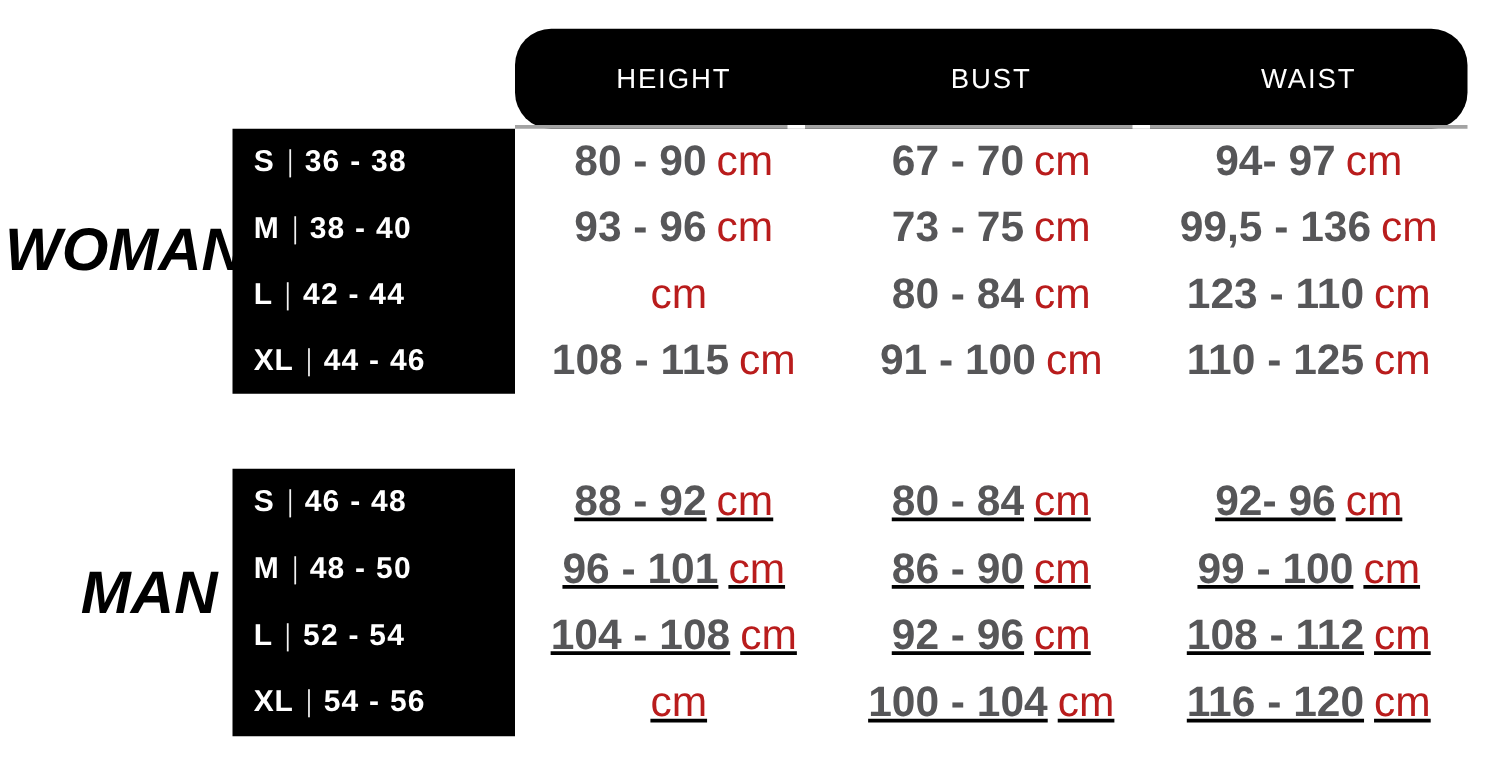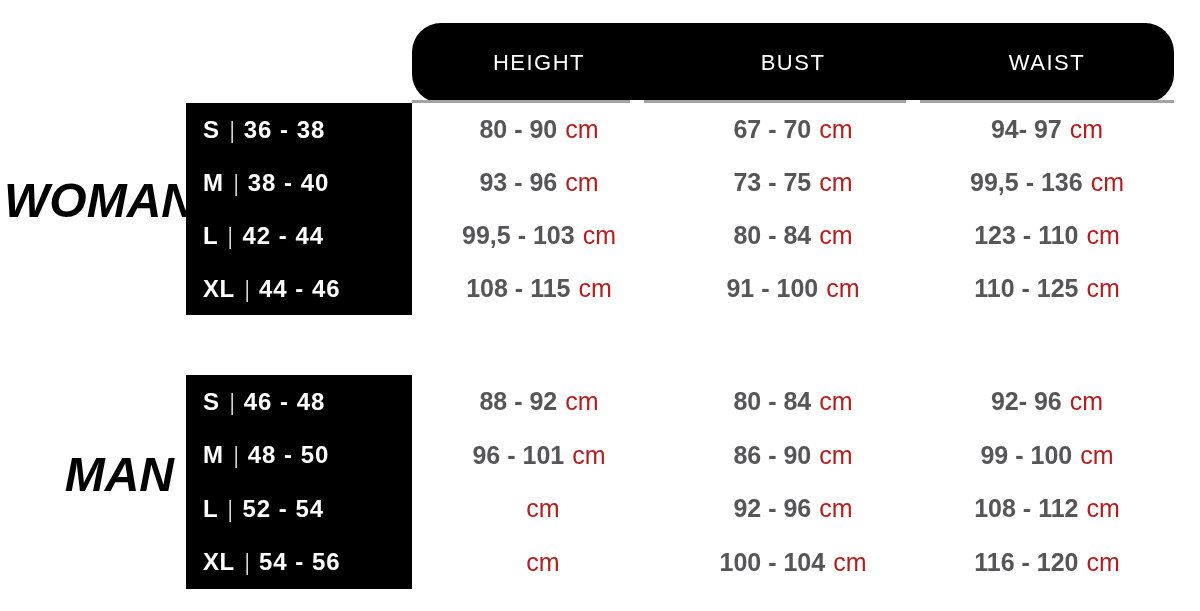--- a/index.html
+++ b/index.html
@@ -87,28 +87,28 @@
 
   
   .values {
     position: absolute;
     left: 412px;
     width: 762px;
     display: flex;
     flex-direction: column;
   }
   .values-woman { top: 103px; height: 212px; }
-  .values-man   { top: 375px; height: 214px; }
+  .values-man   { top: 375px; height: 214px; text-decoration: underline; }
   .value-row { flex: 1; display: flex; }
   .value-cell {
     flex: 1;
     display: flex;
     align-items: center;
     justify-content: center;
-    font-size: 25px;
+    font-size: 34px;
     white-space: nowrap;
   }
   .num  { font-weight: bold; color: #565658; }
   .unit { font-weight: normal; color: #b91c1c; margin-left: 8px; }
 </style>
 </head>
 <body>
 
 <div class="canvas">
 
@@ -170,21 +170,20 @@
         <span class="num">73 - 75</span>
         <span class="unit">cm</span>
       </div>
       <div class="value-cell">
         <span class="num">99,5 - 136</span>
         <span class="unit">cm</span>
       </div>
     </div>
     <div class="value-row">
       <div class="value-cell">
-        <span class="num">99,5 - 103</span>
         <span class="unit">cm</span>
       </div>
       <div class="value-cell">
         <span class="num">80 - 84</span>
         <span class="unit">cm</span>
       </div>
       <div class="value-cell">
         <span class="num">123 - 110</span>
         <span class="unit">cm</span>
       </div>
@@ -254,20 +253,21 @@
         <span class="num">86 - 90</span>
         <span class="unit">cm</span>
       </div>
       <div class="value-cell">
         <span class="num">99 - 100</span>
         <span class="unit">cm</span>
       </div>
     </div>
     <div class="value-row">
       <div class="value-cell">
+        <span class="num">104 - 108</span>
         <span class="unit">cm</span>
       </div>
       <div class="value-cell">
         <span class="num">92 - 96</span>
         <span class="unit">cm</span>
       </div>
       <div class="value-cell">
         <span class="num">108 - 112</span>
         <span class="unit">cm</span>
       </div>

